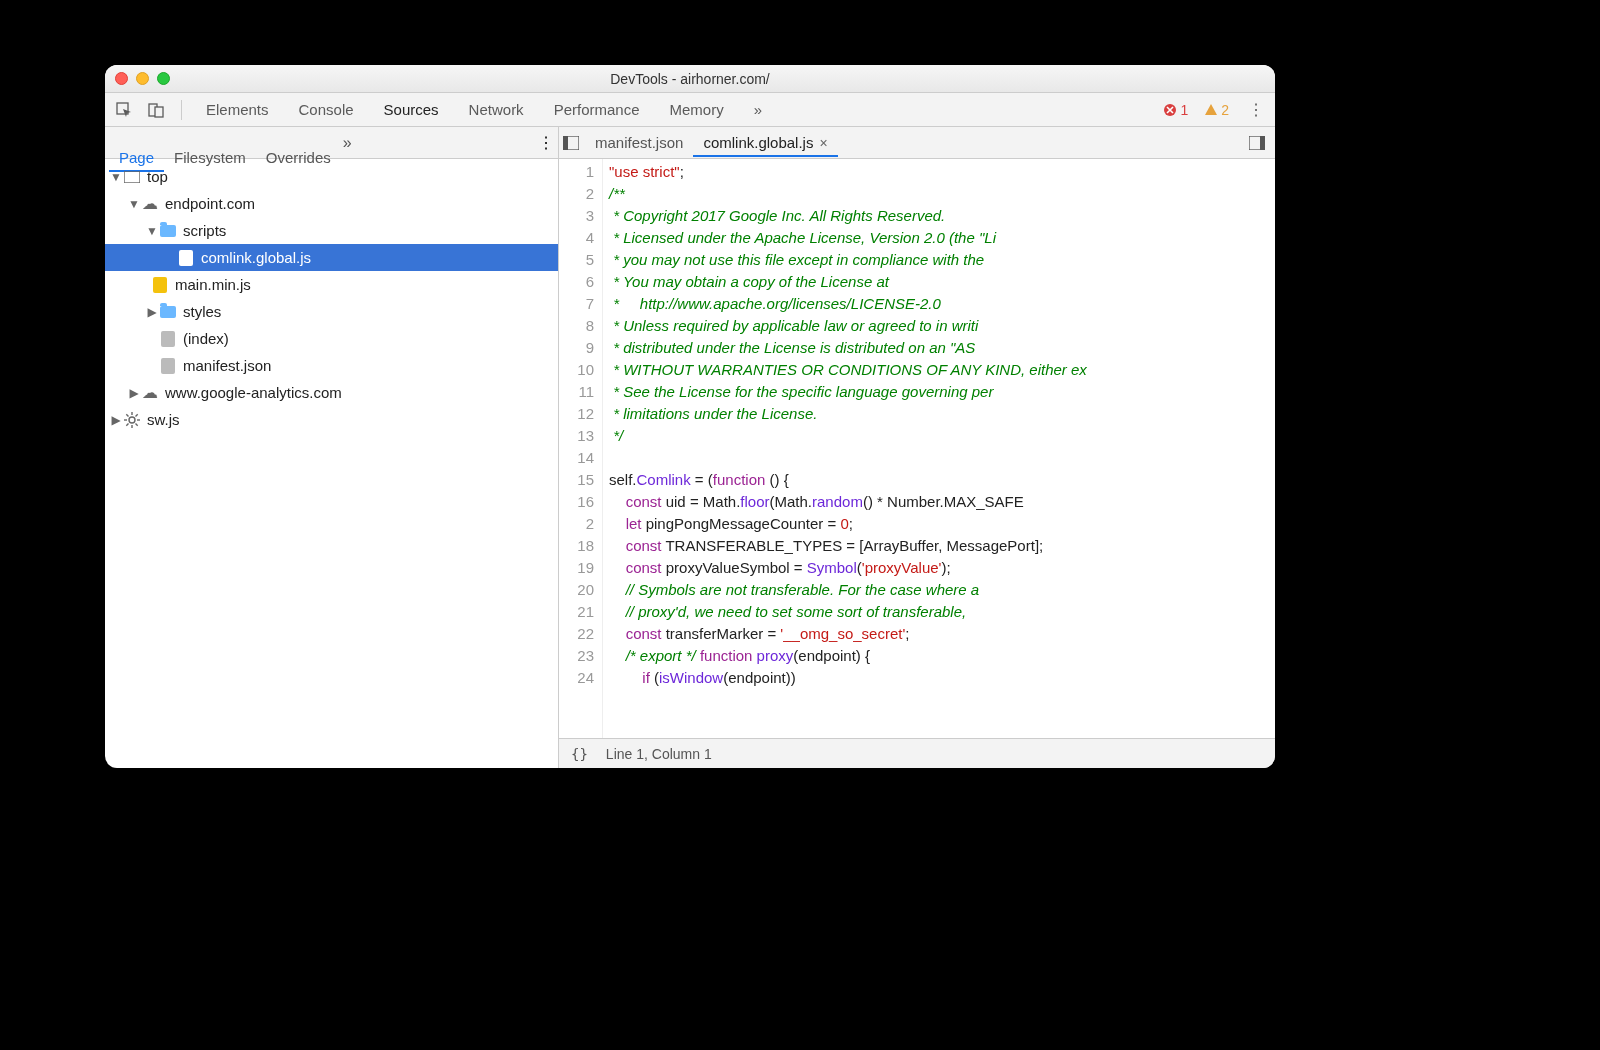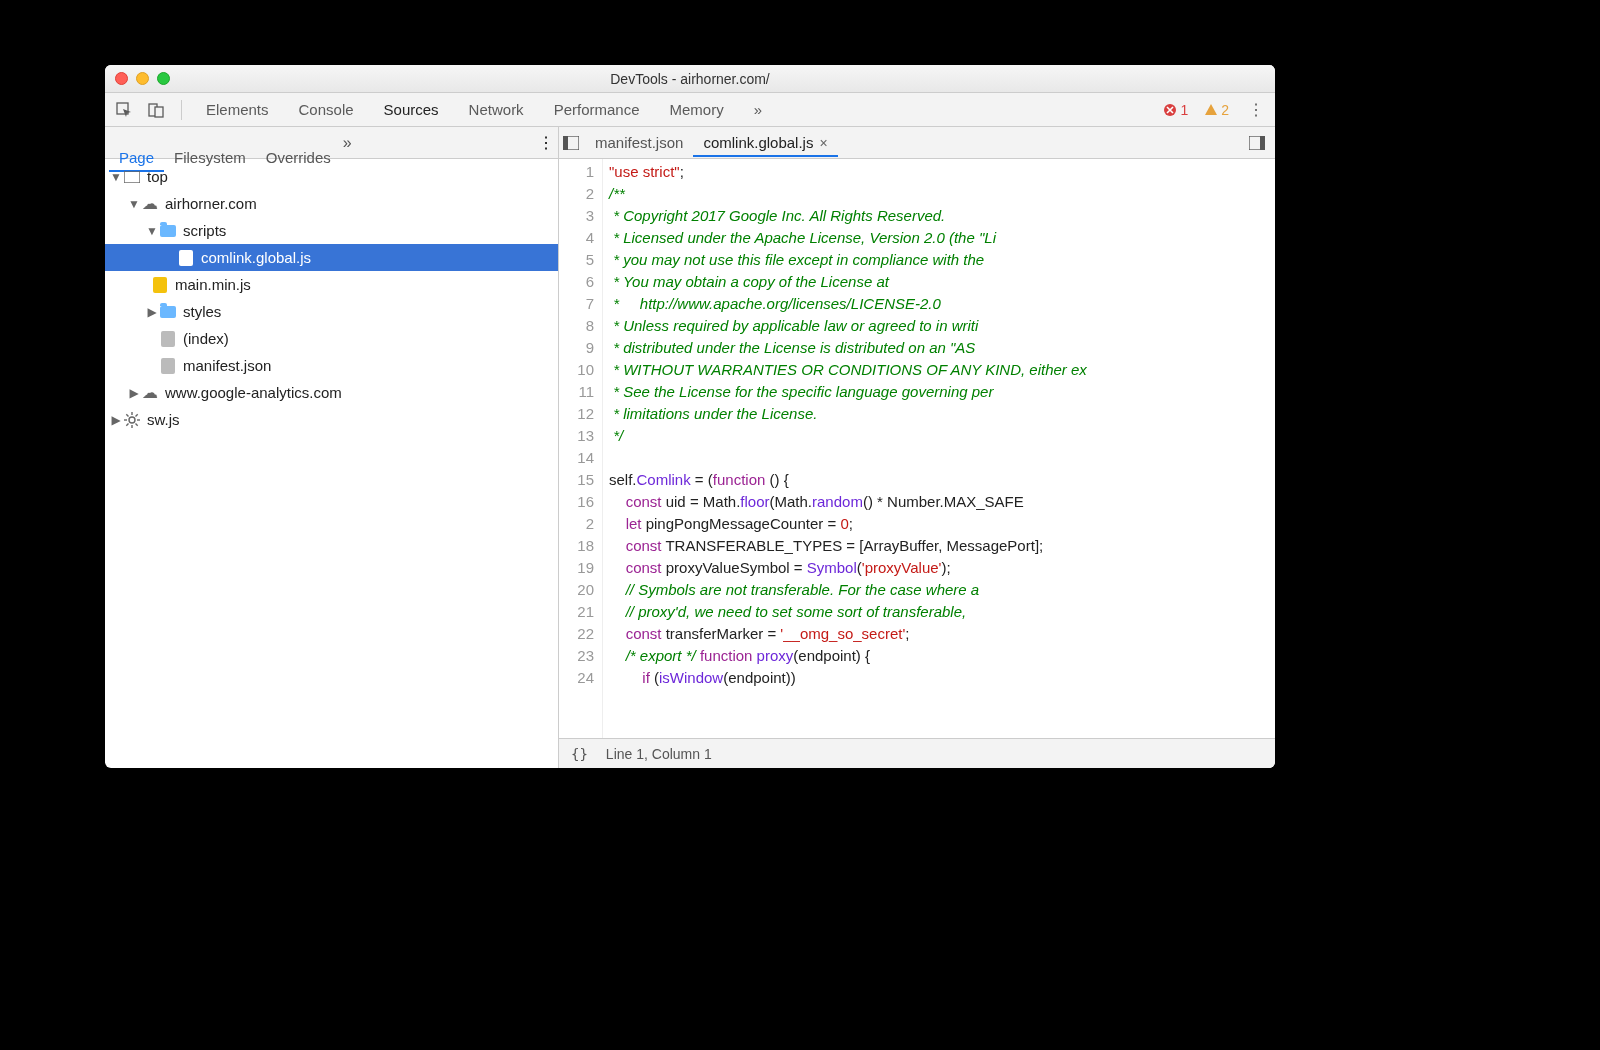--- a/index.html
+++ b/index.html
@@ -1,19 +1,19 @@
 <!DOCTYPE html>
 <html><head>
 <meta charset="utf-8">
 <style>
   * { box-sizing: border-box; margin: 0; padding: 0; font-family: "Helvetica Neue", Arial, sans-serif; }
   body { background: #000; width: 1600px; height: 1050px; position: relative; }
   .window {
     position: absolute; left: 105px; top: 65px; width: 1170px; height: 703px;
-    background: #fff; border-radius: 6px; box-shadow: 0 8px 40px rgba(0,0,0,.5);
+    background: #fff; border-radius: 12px; box-shadow: 0 8px 40px rgba(0,0,0,.5);
     display: flex; flex-direction: column; overflow: hidden;
   }
   .titlebar {
     height: 28px; background: linear-gradient(#f6f6f6,#e8e8e8);
     border-bottom: 1px solid #ccc; display: flex; align-items: center; position: relative;
   }
   .traffic { display: flex; gap: 8px; padding-left: 10px; }
   .dot { width: 13px; height: 13px; border-radius: 50%; }
   .dot.red { background: #ff5f57; border:1px solid #e14138; }
   .dot.yellow { background: #febc2e; border:1px solid #dfa023; }
@@ -135,21 +135,21 @@
           <span class="ic">
               <svg width="16" height="12">
                 <rect x="0" y="0" width="16" height="12" fill="none" stroke="#666" stroke-width="1.4"></rect>
               </svg>
             </span>
           <span>top</span>
         </div>
         <div class="row" style="padding-left:22px">
           <span class="tw">▼</span>
           <span class="ic cloud-ic">☁</span>
-          <span>airhorner.com</span>
+          <span>endpoint.com</span>
         </div>
         <div class="row" style="padding-left:40px">
           <span class="tw">▼</span>
           <span class="ic">
               <span class="folder-blue"></span>
             </span>
           <span>scripts</span>
         </div>
         <div class="row selected" style="padding-left:72px">
           <span class="ic">

